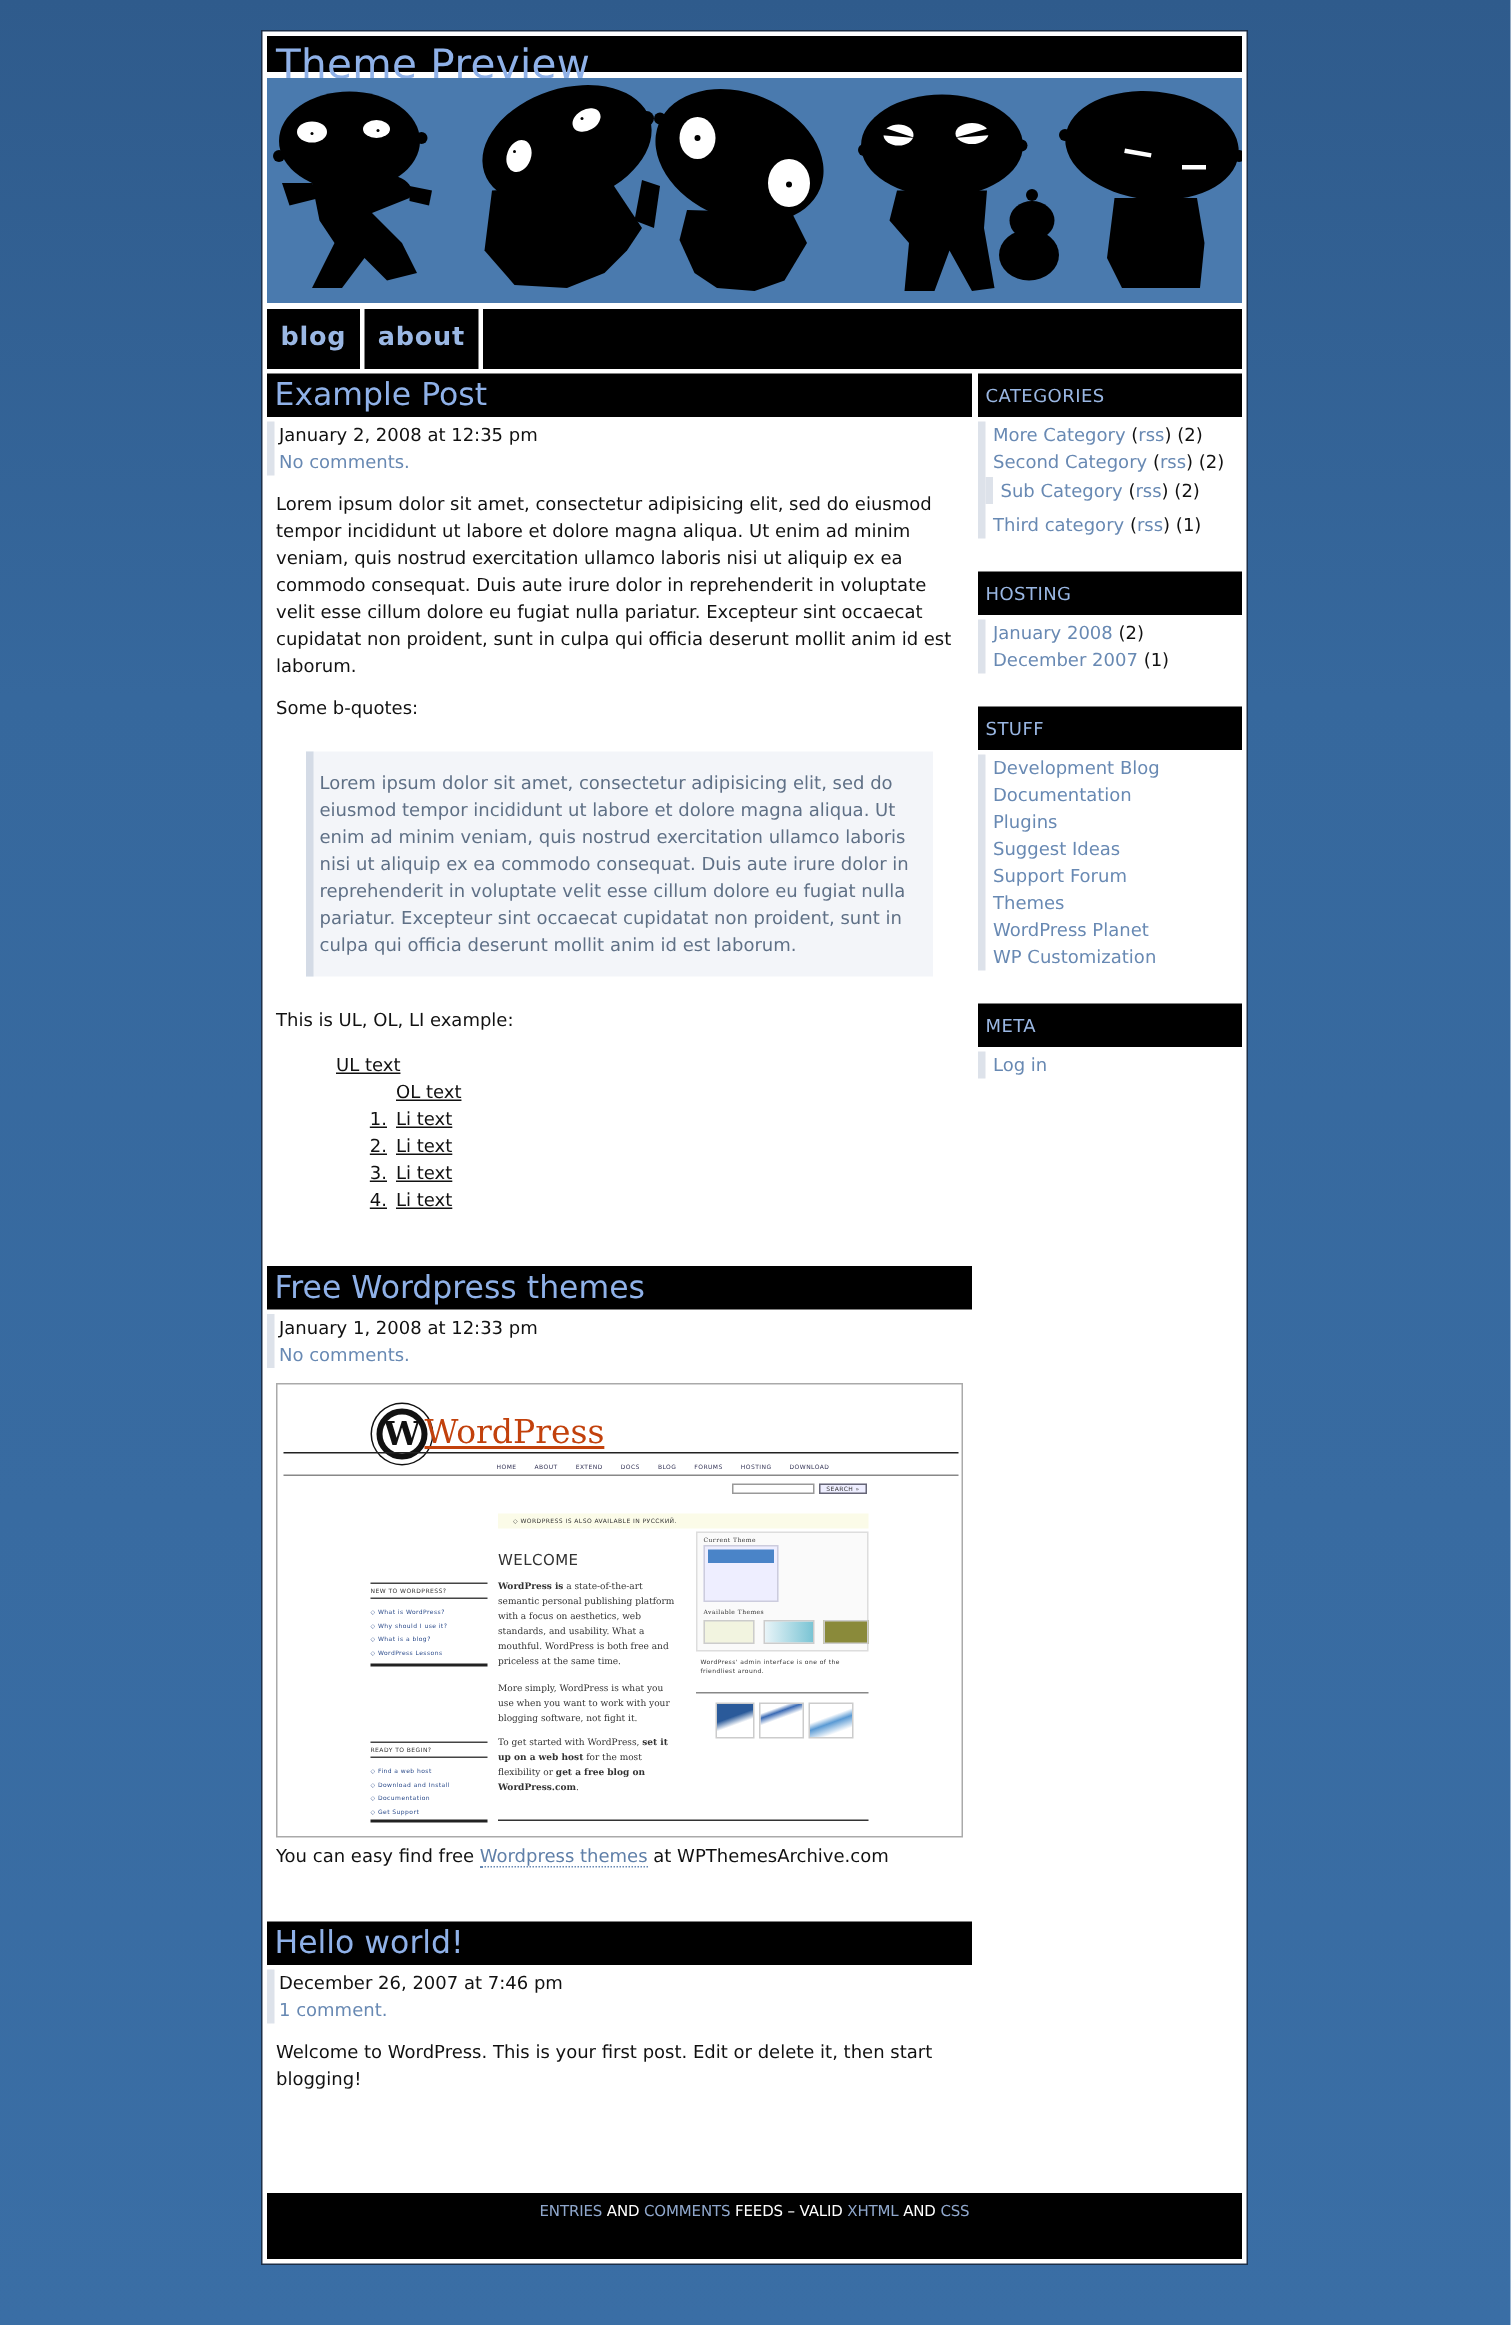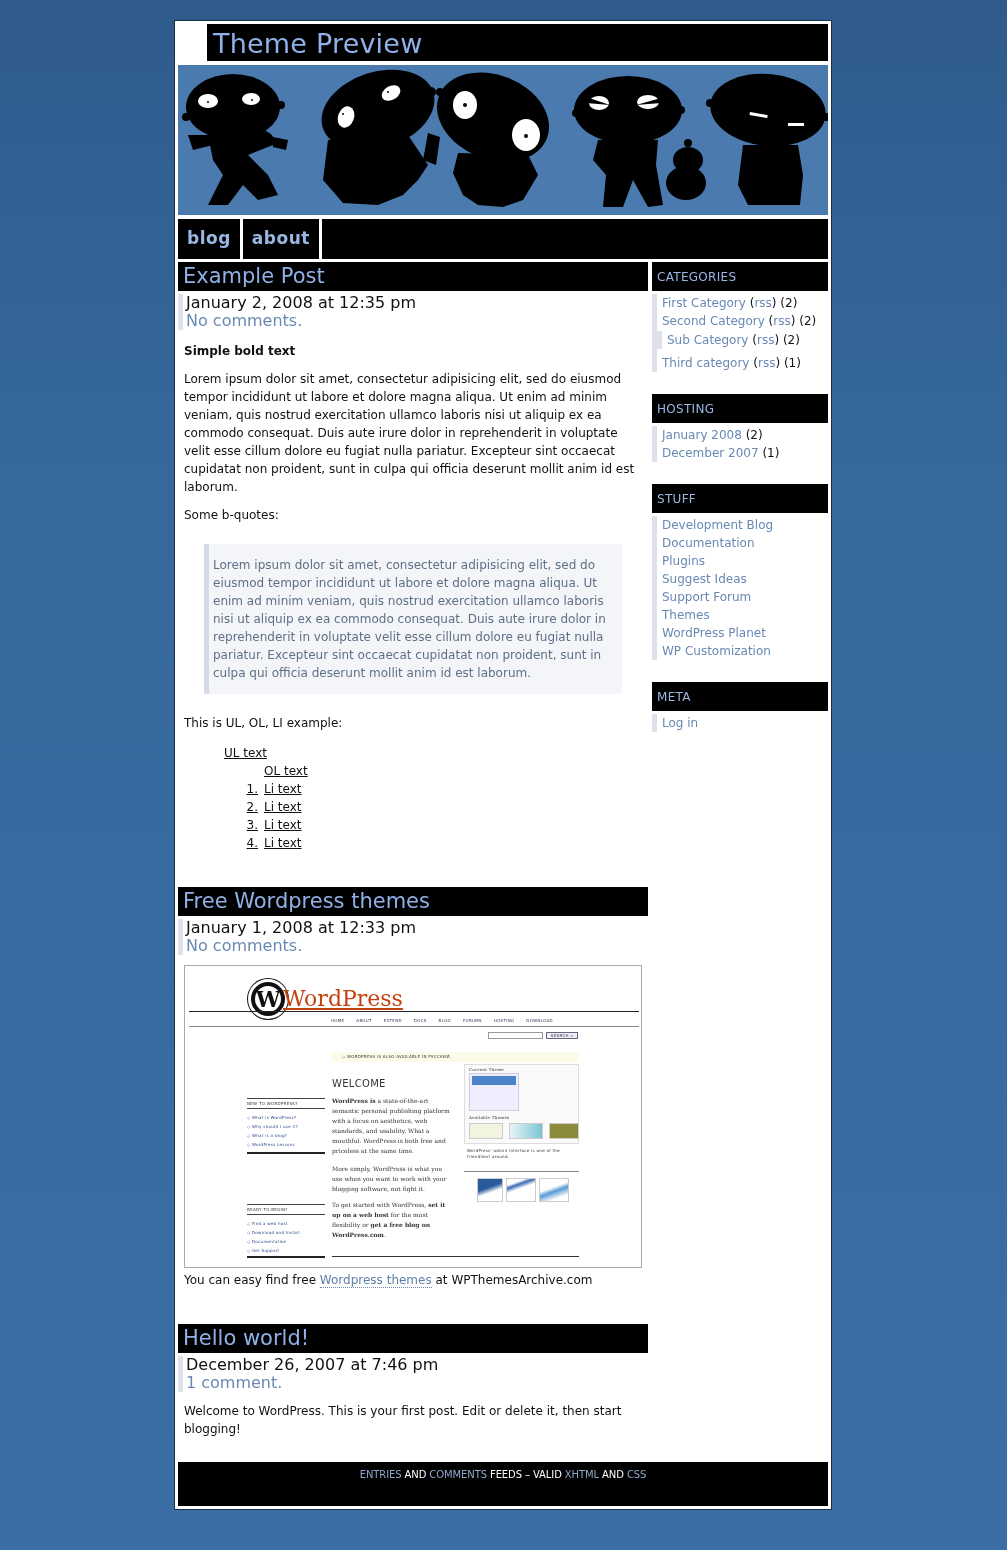--- a/index.html
+++ b/index.html
@@ -16,23 +16,22 @@
   #page {
     position: absolute;
     left: 174px; top: 20px;
     width: 658px; height: 1490px;
     background: #fff;
     border: 1px solid #1c2f48;
     padding: 3px;
   }
   #header {
     background: #000;
-    height: 37px;
+    height: 24px;
     padding: 4px 6px;
-    margin-left: 29px;
   }
   #header h1 {
     font-family: "DejaVu Sans", sans-serif;
     font-weight: normal;
     font-size: 27px;
     color: #8fb1e8;
     line-height: 32px;
     letter-spacing: 0.2px;
   }
   #banner {
@@ -68,21 +67,21 @@
     padding: 0 5px;
     font-size: 21px;
     line-height: 28px;
     color: #8fb1e8;
     font-weight: normal;
   }
   .post-meta {
     margin: 3px 0 0 0;
     border-left: 5px solid #dde2ea;
     padding-left: 3px;
-    font-size: 16px;
+    font-size: 12px;
     line-height: 18px;
   }
   .post-meta .date { color: #111; }
   .post-meta a { color: #6889b3; }
   .post-body { padding: 0 6px; font-size: 12px; line-height: 18px; color: #111; }
   .post-body p { margin-top: 10px; }
   .post-body b { font-weight: bold; font-family: "DejaVu Sans", sans-serif; }
   blockquote {
     margin: 20px 20px 0 20px;
     background: #f3f5f9;
@@ -228,21 +227,20 @@
   <div id="cols">
     <div id="content">
 
       <div class="post">
         <h2 class="post-title">Example Post</h2>
         <div class="post-meta">
           <div class="date">January 2, 2008 at 12:35 pm</div>
           <a>No comments.</a>
         </div>
         <div class="post-body">
-          <p style="margin-top:12px;"><b>Simple bold text</b></p>
           <p>Lorem ipsum dolor sit amet, consectetur adipisicing elit, sed do eiusmod tempor incididunt ut labore et dolore magna aliqua. Ut enim ad minim veniam, quis nostrud exercitation ullamco laboris nisi ut aliquip ex ea commodo consequat. Duis aute irure dolor in reprehenderit in voluptate velit esse cillum dolore eu fugiat nulla pariatur. Excepteur sint occaecat cupidatat non proident, sunt in culpa qui officia deserunt mollit anim id est laborum.</p>
           <p>Some b-quotes:</p>
         </div>
         <blockquote style="margin-left:26px; margin-right:26px;">Lorem ipsum dolor sit amet, consectetur adipisicing elit, sed do eiusmod tempor incididunt ut labore et dolore magna aliqua. Ut enim ad minim veniam, quis nostrud exercitation ullamco laboris nisi ut aliquip ex ea commodo consequat. Duis aute irure dolor in reprehenderit in voluptate velit esse cillum dolore eu fugiat nulla pariatur. Excepteur sint occaecat cupidatat non proident, sunt in culpa qui officia deserunt mollit anim id est laborum.</blockquote>
         <div class="post-body">
           <p style="margin-top:20px;">This is UL, OL, LI example:</p>
           <div class="ul-block" style="margin-top:12px;">
             <div>UL text</div>
             <div class="ol-block">
               <div>OL text</div>
@@ -363,21 +361,21 @@
         <div class="post-body">
           <p>Welcome to WordPress. This is your first post. Edit or delete it, then start blogging!</p>
         </div>
       </div>
     </div>
 
     <div id="sidebar">
       <div class="widget">
         <h2>CATEGORIES</h2>
         <ul>
-          <li><a>First Category</a> (<a>rss</a>) <span>(2)</span></li>
+          <li><a>More Category</a> (<a>rss</a>) <span>(2)</span></li>
           <li><a>Second Category</a> (<a>rss</a>) <span>(2)</span></li>
           <li class="sub"><a>Sub Category</a> (<a>rss</a>) <span>(2)</span></li>
           <li><a>Third category</a> (<a>rss</a>) <span>(1)</span></li>
         </ul>
       </div>
 
       <div class="widget">
         <h2>HOSTING</h2>
         <ul>
           <li><a>January 2008</a> <span>(2)</span></li>

